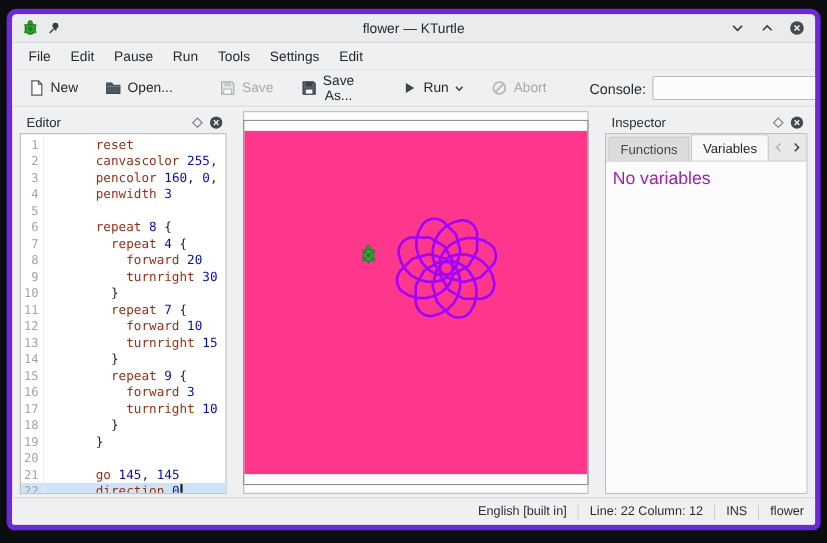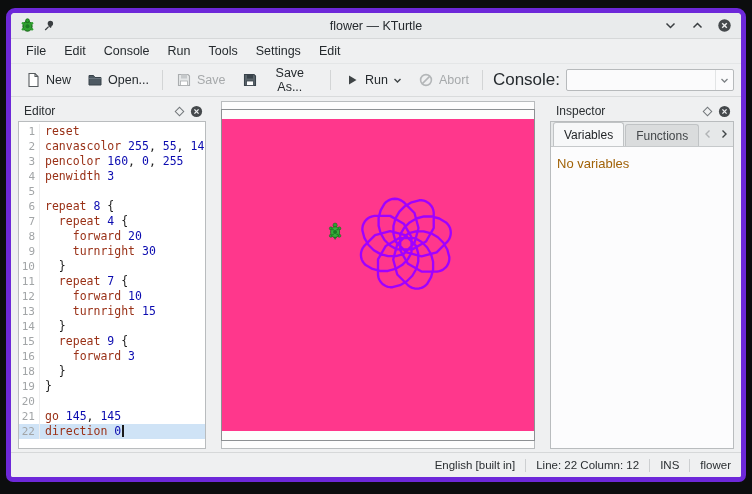--- a/index.html
+++ b/index.html
@@ -15,28 +15,28 @@
   .tb-left { display:flex; align-items:center; gap:7px; z-index:1; }
   .tb-title { position:absolute; left:0; right:0; text-align:center; font-size:12.5px; color:#252a2e; }
   .tb-right { margin-left:auto; display:flex; align-items:center; gap:11px; z-index:1; }
   .wbtn { display:inline-flex; align-items:center; justify-content:center; width:16px; height:16px; cursor:pointer; }
 
   
   .menubar { height:24px; display:flex; align-items:center; padding:0 6px; background:#eff0f1; flex:0 0 auto; }
   .menu-item { font-size:12.5px; color:#252a2e; padding:3px 9px; border-radius:3px; cursor:default; }
 
   
-  .toolbar { height:34px; display:flex; align-items:center; gap:2px; padding:0 7px; border-top:1px solid #e4e6e7;
+  .toolbar { height:34px; display:flex; align-items:center; gap:10px; padding:0 7px; border-top:1px solid #e4e6e7;
              border-bottom:1px solid #d9dbdc; background:#eff0f1; flex:0 0 auto; }
   .tbtn { display:flex; align-items:center; gap:5px; font-size:12.5px; color:#252a2e; padding:4px 7px;
           border-radius:3px; background:transparent; border:none; font-family:inherit; }
   .tbtn.disabled { color:#a6a9ab; }
   .tsep { width:1px; height:20px; background:#d3d5d6; margin:0 4px; }
   .console-wrap { display:flex; align-items:center; gap:6px; margin-left:4px; }
-  .console-label { font-size:17px; color:#252a2e; }
+  .console-label { font-size:13px; color:#252a2e; }
   .console-box { width:168px; height:22px; background:#fbfbfc; border:1px solid #b7babc; border-radius:2px;
                  display:flex; align-items:center; }
   .console-input { flex:1; border:none; outline:none; background:transparent; font-size:12px; padding:0 4px;
                    height:100%; font-family:inherit; min-width:0; }
   .combo-arrow { width:18px; height:100%; display:flex; align-items:center; justify-content:center; border-left:1px solid #e2e4e5; }
 
   
   .main { flex:1; display:flex; gap:15px; padding:4px 7px 3px 7px; min-height:0; }
   .dock { display:flex; flex-direction:column; min-height:0; }
   .editor-dock { width:188px; flex:0 0 auto; }
@@ -46,21 +46,21 @@
   .dock-btns { margin-left:auto; display:flex; align-items:center; gap:7px; }
   .float-icon { width:7px; height:7px; border:1.3px solid #74787b; transform:rotate(45deg); display:inline-block; }
 
   
   .editor-body { flex:1; background:#ffffff; border:1px solid #b9bcbe; overflow:hidden;
                  font-family:"DejaVu Sans Mono", monospace; font-size:11.5px; padding-top:2px; }
   .code-row { display:flex; height:15px; line-height:15px; }
   .code-row.current { background:#cfe3f6; }
   .gutter { flex:0 0 21px; text-align:right; padding-right:4px; color:#a2a5a7; border-right:1px solid #ededee;
             margin-right:5px; font-size:11px; }
-  .code-text { white-space:pre; color:#1b1b1b; }
+  .code-text { white-space:pre; color:#1b1b1b;margin-left:42px; }
   .tok-k { color:#993016; }
   .tok-v { color:#0b0bb0; }
   .tok-p { color:#1b1b1b; }
   .caret { display:inline-block; width:1.5px; height:12px; background:#1a1a1a; vertical-align:-2px; margin-left:1px; }
 
   
   .canvas-panel { flex:1; background:#fdfdfd; border:1px solid #b9bcbe; display:flex; align-items:center;
                   justify-content:center; min-width:0; }
   #canvas-svg { display:block; outline:1px solid #8d9093; }
 
@@ -71,21 +71,21 @@
          margin-right:1px; color:#43474a; background:#dadcdd; height:22px; display:flex; align-items:center; }
   .tab.active { background:#f7f8f9; color:#232629; height:24px; }
   .tab-scrollers { margin-left:auto; display:flex; gap:1px; align-items:center; padding-bottom:4px; }
   .tab-scroll { width:15px; height:16px; display:flex; align-items:center; justify-content:center; }
   .table-header { height:20px; display:flex; background:#eff0f1; border-bottom:1px solid #d9dbdc; align-items:stretch; }
   .th { font-size:11.5px; color:#9ca0a3; padding:0 6px; border-right:1px solid #dddfe0; display:flex; align-items:center; }
   .th-name { width:62px; }
   .th-value { width:50px; }
   .th-type { flex:1; border-right:none; }
   .table-body { flex:1; background:#fcfcfd; padding:7px 6px; }
-  .empty-text { font-size:13px; color:#a16207; }
+  .empty-text { font-size:16px; color:#a21caf; }
 
   
   .statusbar { height:25px; border-top:1px solid #d6d8d9; display:flex; align-items:center; justify-content:flex-end;
                padding:0 10px; gap:10px; flex:0 0 auto; font-size:11.5px; color:#2a2e31; background:#eff0f1; }
   .sb-sep { width:1px; height:13px; background:#cdcfd1; }
 </style>
 </head>
 <body>
 
 <div class="window">
@@ -129,21 +129,21 @@
           <line x1="5.2" y1="5.2" x2="9.8" y2="9.8" stroke="#eff0f1" stroke-width="1.4"></line>
           <line x1="9.8" y1="5.2" x2="5.2" y2="9.8" stroke="#eff0f1" stroke-width="1.4"></line>
         </svg>
       </span>
     </div>
   </div>
 
   <div class="menubar">
     <span class="menu-item">File</span>
     <span class="menu-item">Edit</span>
-    <span class="menu-item">Console</span>
+    <span class="menu-item">Pause</span>
     <span class="menu-item">Run</span>
     <span class="menu-item">Tools</span>
     <span class="menu-item">Settings</span>
     <span class="menu-item">Edit</span>
   </div>
 
   <div class="toolbar">
     <button class="tbtn">
       <span style="display:inline-flex;">
         <svg width="16" height="16" viewBox="0 0 16 16">
@@ -295,20 +295,24 @@
               <span class="gutter">14</span>
               <span class="code-text"><span class="tok-p">  }</span></span>
             </div>
             <div class="code-row">
               <span class="gutter">15</span>
               <span class="code-text"><span class="tok-p">  </span><span class="tok-k">repeat</span><span class="tok-p"> </span><span class="tok-v">9</span><span class="tok-p"> {</span></span>
             </div>
             <div class="code-row">
               <span class="gutter">16</span>
               <span class="code-text"><span class="tok-p">    </span><span class="tok-k">forward</span><span class="tok-p"> </span><span class="tok-v">3</span></span>
+            </div>
+            <div class="code-row">
+              <span class="gutter">17</span>
+              <span class="code-text"><span class="tok-p">    </span><span class="tok-k">turnright</span><span class="tok-p"> </span><span class="tok-v">10</span></span>
             </div>
             <div class="code-row">
               <span class="gutter">18</span>
               <span class="code-text"><span class="tok-p">  }</span></span>
             </div>
             <div class="code-row">
               <span class="gutter">19</span>
               <span class="code-text"><span class="tok-p">}</span></span>
             </div>
             <div class="code-row">
@@ -359,22 +363,22 @@
             <svg width="13" height="13" viewBox="0 0 13 13">
               <circle cx="6.5" cy="6.5" r="5.6" fill="#45494c"></circle>
               <line x1="4.4" y1="4.4" x2="8.6" y2="8.6" stroke="#eff0f1" stroke-width="1.3"></line>
               <line x1="8.6" y1="4.4" x2="4.4" y2="8.6" stroke="#eff0f1" stroke-width="1.3"></line>
             </svg>
           </span>
         </span>
       </div>
       <div class="inspector-body">
         <div class="tabs-row">
+          <div class="tab">Functions</div>
           <div class="tab active">Variables</div>
-          <div class="tab">Functions</div>
           <div class="tab-scrollers">
             <span class="tab-scroll">
               <svg width="8" height="10" viewBox="0 0 8 10">
                   <polyline points="5.5,1.5 2,5 5.5,8.5" fill="none" stroke="#b0b3b5" stroke-width="1.4"></polyline>
                 </svg>
             </span>
             <span class="tab-scroll">
               <svg width="8" height="10" viewBox="0 0 8 10">
                   <polyline points="2.5,1.5 6,5 2.5,8.5" fill="none" stroke="#3f4446" stroke-width="1.4"></polyline>
                 </svg>

